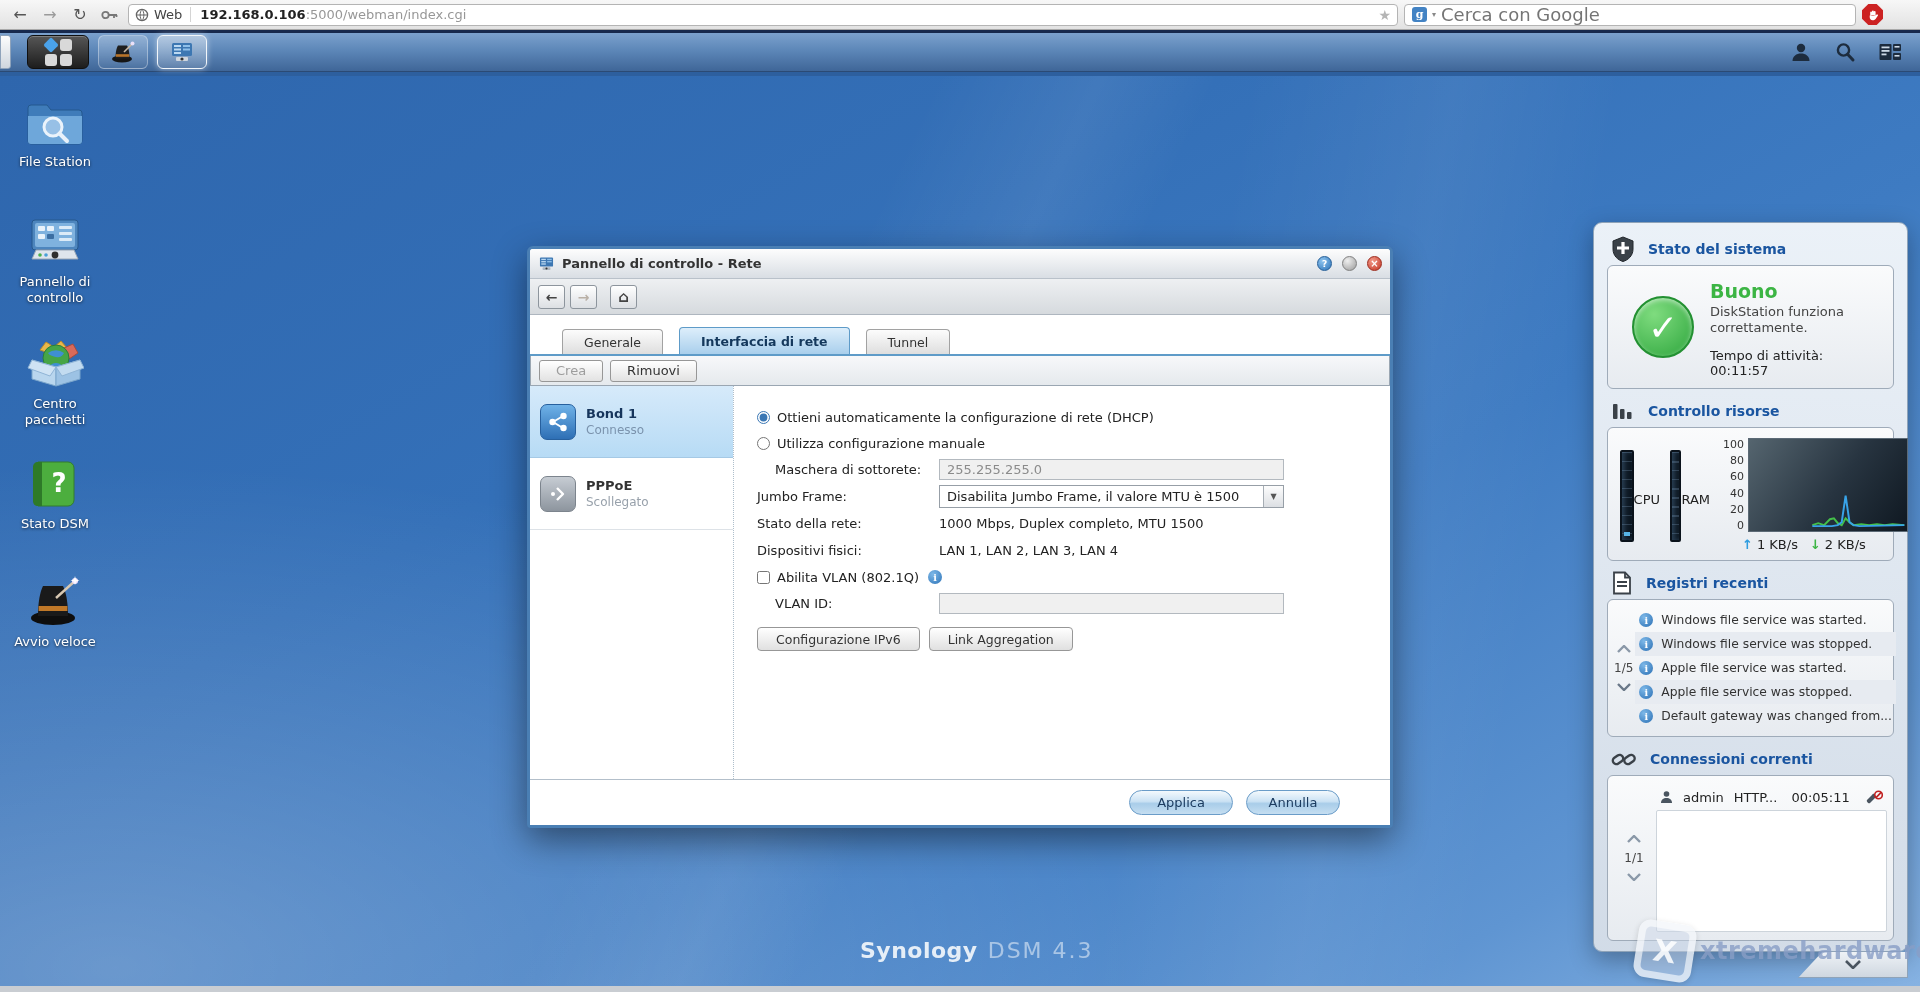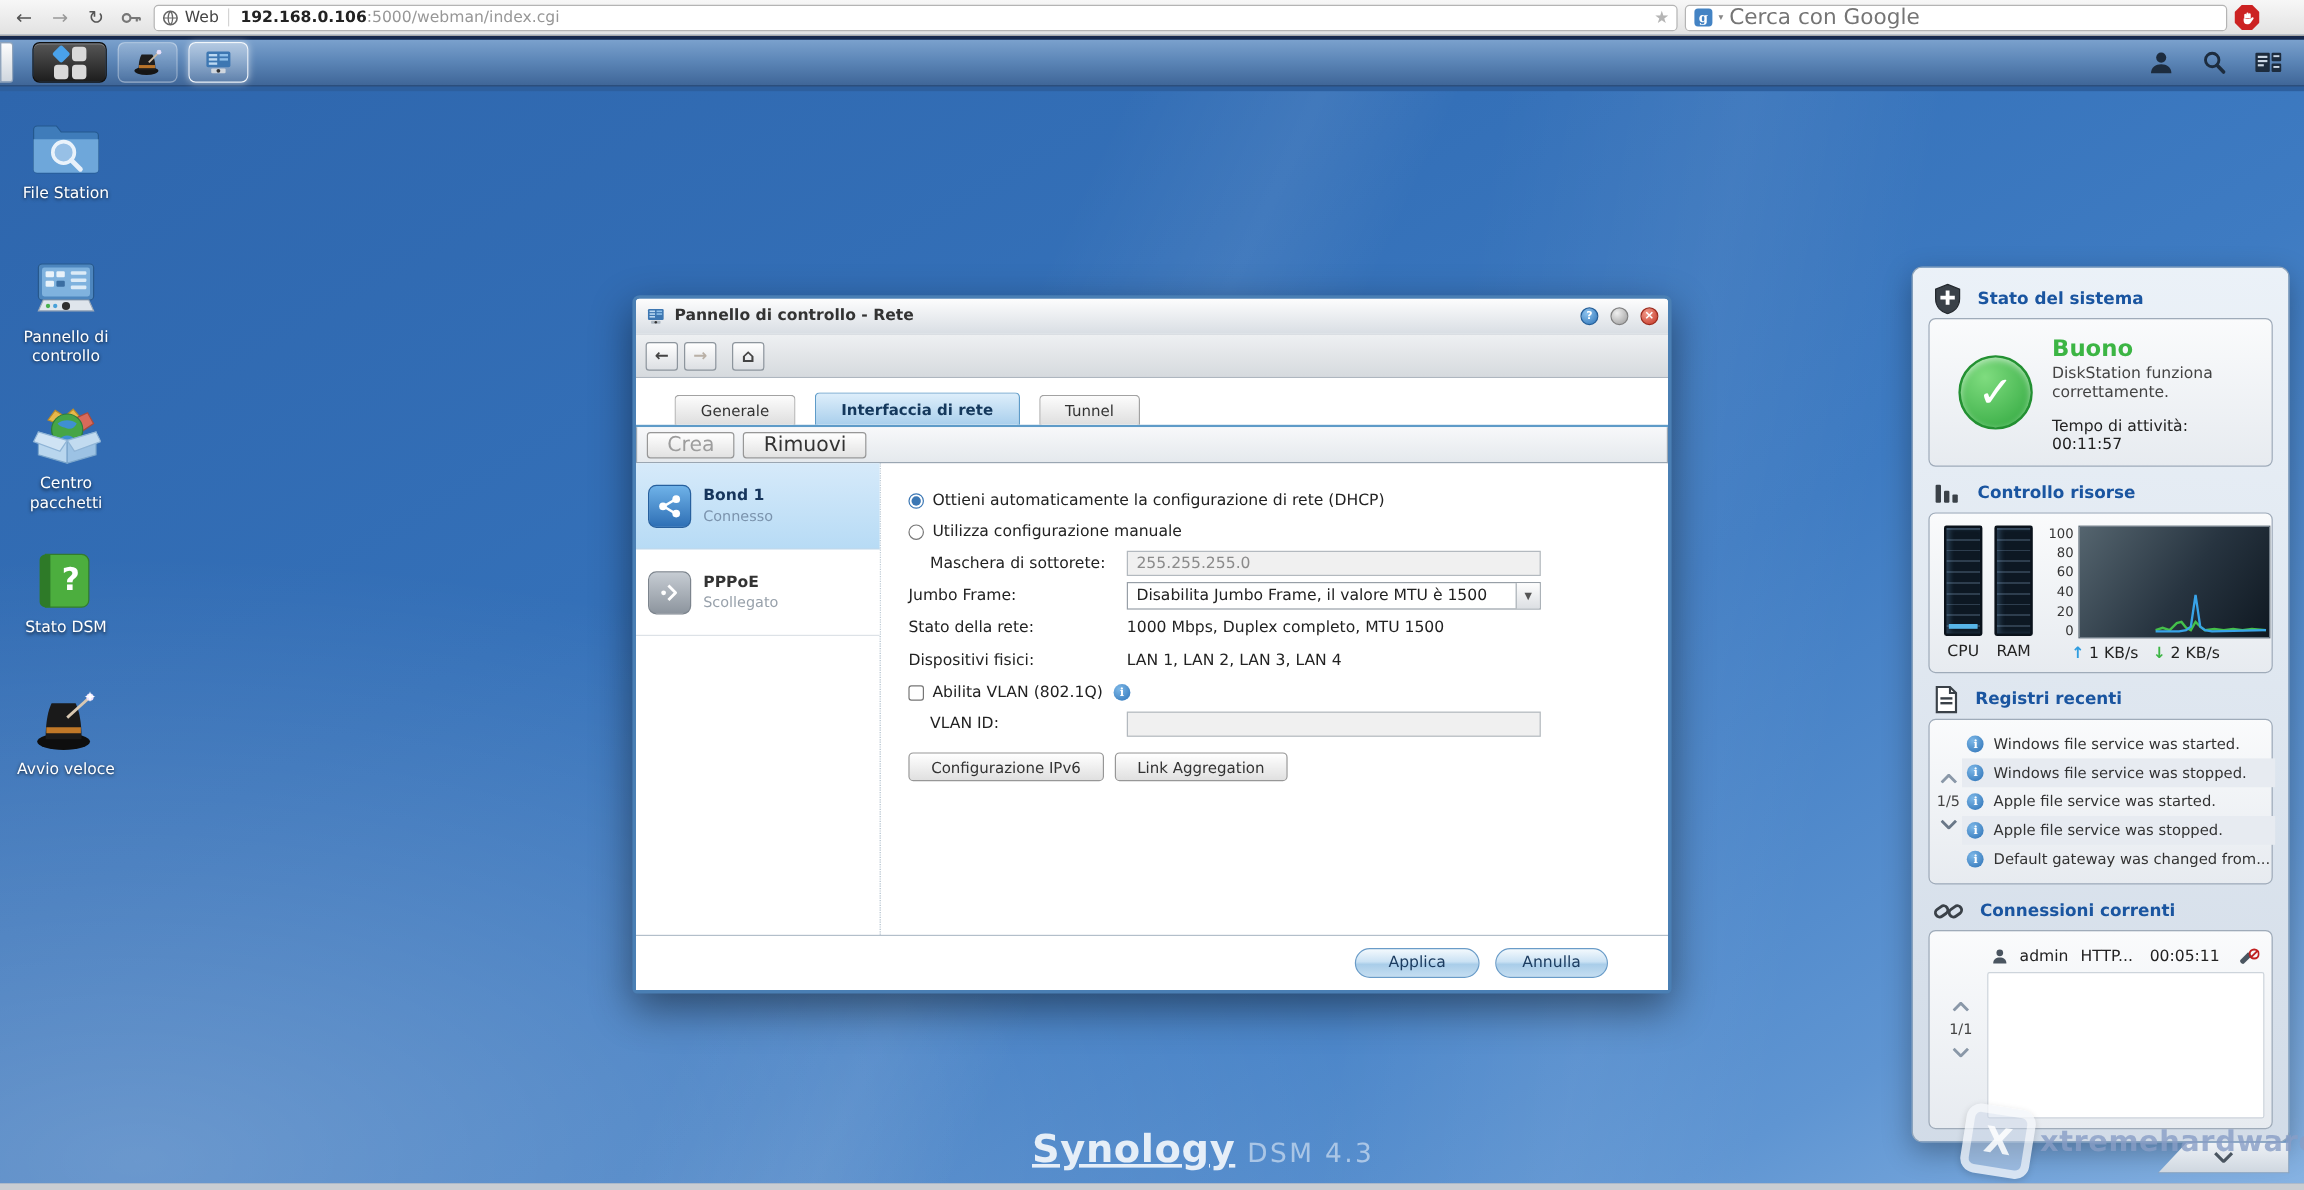--- a/index.html
+++ b/index.html
@@ -82,21 +82,21 @@
 
   .tabswrap { height:41px; padding:12px 22px 0 32px; border-bottom:2px solid #5e9bc8; display:flex; align-items:flex-end; }
   .tab { height:25px; padding:0 21px; display:flex; align-items:center; font-size:12.5px; color:#333;
     background:linear-gradient(#fcfcfc,#dedede); border:1px solid #a2a2a2; border-bottom:none;
     border-radius:4px 4px 0 0; margin-right:16px;text-align:right; }
   .tab.active { height:27px; font-weight:bold; color:#14385c;
     background:linear-gradient(#ddeefb,#a9cfec); border:1px solid #5e9bc8; border-bottom:none; }
   .toolbar { height:30px; background:linear-gradient(#f7f8fa,#e5e9ed); border:1px solid #9aa6b2; border-top:none;
     display:flex; align-items:center; padding:0 8px; gap:7px; }
   .tbtn { height:22px; padding:0 16px; border:1px solid #979797; border-radius:3px;
-    background:linear-gradient(#fff,#e2e2e2); font-size:17px; color:#333; display:flex; align-items:center; }
+    background:linear-gradient(#fff,#e2e2e2); font-size:13px; color:#333; display:flex; align-items:center; }
   .tbtn.disabled { color:#9d9d9d; }
 
   .dbody { flex:1; display:flex; min-height:0; }
   .iface-list { width:204px; border-right:1px dotted #aebecb; }
   .iface-item { height:72px; display:flex; align-items:center; gap:10px; padding:0 10px; background:#fff; border-bottom:1px solid #dde2e7; }
   .iface-item.selected { background:linear-gradient(#d6eafa,#b7dbf5); border-bottom:1px solid #a5c9e5; }
   .iface-ico { width:36px; height:36px; border-radius:7px; flex:0 0 36px; display:flex; align-items:center; justify-content:center; }
   .iface-ico.bond { background:linear-gradient(#6fb2e8,#2e6fb5); border:1px solid #27609e; }
   .iface-ico.pppoe { background:linear-gradient(#c6ccd3,#8d959e); border:1px solid #7c848d; }
   .iface-name { font-size:13px; font-weight:bold; color:#16355c; line-height:1.25; }
@@ -140,21 +140,21 @@
   .card { background:linear-gradient(#fafbfc,#e7ebf0); border:1px solid #9fabb9; border-radius:6px; margin-bottom:8px; }
   .card.sys { height:124px; display:flex; align-items:center; padding:10px 12px; gap:16px; margin-bottom:6px; }
   .bigcheck { width:62px; height:62px; border-radius:50%; background:radial-gradient(circle at 35% 28%,#7fdc7f,#2da53c);
     border:2px solid #239032; box-shadow:inset 0 2px 5px rgba(255,255,255,.55); color:#fff; font-size:36px; font-weight:bold;
     display:flex; align-items:center; justify-content:center; flex:0 0 62px; margin-left:12px; }
   .sys-txt { display:flex; flex-direction:column; height:100%; padding-top:4px; }
   .sys-txt .good { color:#3cb544; font-size:19px; font-weight:bold; }
   .sys-txt .desc { font-size:13px; color:#444; width:160px; line-height:1.25; margin-top:2px; }
   .sys-txt .uptime { font-size:13px; color:#222; margin-top:auto; }
   .card.res { height:134px; display:flex; padding:10px 8px 6px 12px; gap:10px; margin-bottom:6px; }
-  .gauge-col { display:flex; flex-direction:column; align-items:center; width:40px; }
+  .gauge-col { display:flex; align-items:center; width:40px; }
   .gauge { width:32px; height:92px; background:#0d1823; border:2px solid #0a121b; border-radius:2px; position:relative;
     background-image:repeating-linear-gradient(180deg, rgba(130,160,190,.28) 0 1.5px, transparent 1.5px 9px);
     box-shadow:inset 3px 0 4px rgba(120,170,220,.25); }
   .gauge .fill { position:absolute; left:2px; right:2px; bottom:4px; height:4px; background:#57b5e8; }
   .gauge-col .glbl { font-size:13px; color:#222; margin-top:6px; }
   .chart-wrap { flex:1; display:flex; flex-direction:column; }
   .chart-main { display:flex; gap:4px; }
   .yaxis { display:flex; flex-direction:column; justify-content:space-between; height:94px; font-size:11px; color:#333; text-align:right; width:24px; }
   .plot { width:160px; height:94px; border:1px solid #5c6a76;
     background:linear-gradient(125deg,#55656f,#273440 55%,#0f1821); }
@@ -174,21 +174,21 @@
   .connrow { height:26px; display:flex; align-items:center; gap:10px; font-size:13px; color:#222; padding:0 4px; }
   .connrow .time { margin-left:4px; }
   .conn-empty { flex:1; background:#fff; border:1px solid #cdd4db; border-radius:2px; }
   .kick { margin-left:auto; display:flex; align-items:center; }
   .collapse-tab { position:absolute; left:1798px; top:952px; width:110px; height:26px;
     background:linear-gradient(#eef2f6,#cfd7e0); border:1px solid #8fa3b8; border-top:none;
     clip-path:polygon(22% 0,100% 0,100% 100%,0 100%); display:flex; align-items:center; justify-content:center; z-index:21; }
 
   
   .branding { position:absolute; left:860px; top:938px; display:flex; align-items:baseline; gap:10px; z-index:5; }
-  .branding .b1 { font-size:32px; font-weight:bold; color:rgba(255,255,255,.85); letter-spacing:.5px;text-decoration:underline; }
+  .branding .b1 { font-size:22px; font-weight:bold; color:rgba(255,255,255,.85); letter-spacing:.5px; }
   .branding .b2 { font-size:22px; color:rgba(255,255,255,.5); letter-spacing:2px; }
   .watermark { position:absolute; left:1636px; top:922px; z-index:25; display:flex; align-items:center; }
   .wm-logo { width:58px; height:58px; border-radius:12px; border:7px solid rgba(255,255,255,.6);
     background:rgba(205,216,232,.45); transform:rotate(9deg); display:flex; align-items:center; justify-content:center;
     color:rgba(255,255,255,.85); font-size:30px; font-weight:bold; box-shadow:0 2px 6px rgba(0,0,0,.15); }
   .wm-text { font-size:24px; font-weight:bold; color:rgba(136,158,198,.8); margin-left:6px; letter-spacing:.5px; }
   .bottomstrip { position:absolute; left:0; top:986px; width:1920px; height:6px; background:#c9cdd2; z-index:60; }
 </style>
 </head>
 <body>

